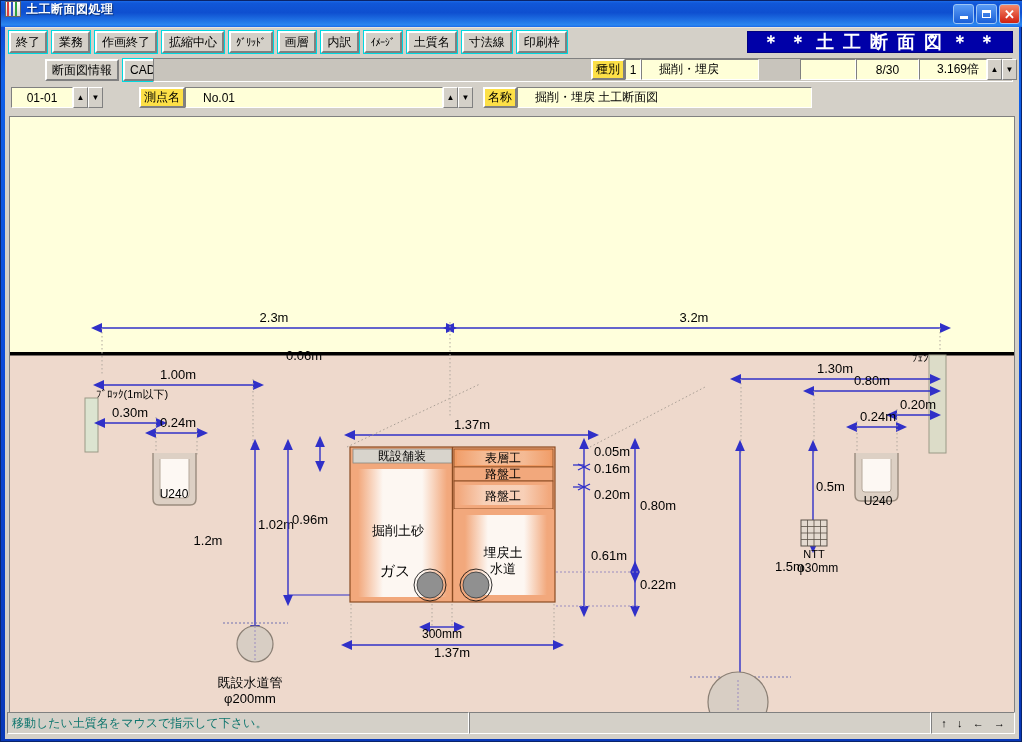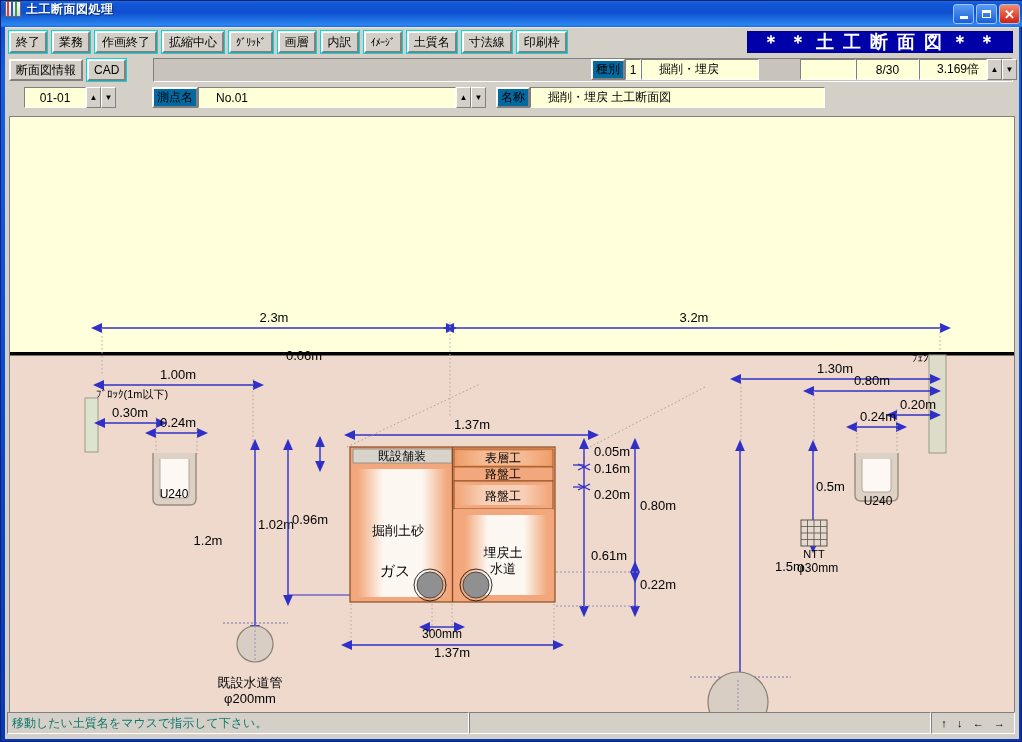--- a/index.html
+++ b/index.html
@@ -101,21 +101,21 @@
 
   
   .row2 { position: relative; height: 28px; display: flex; align-items: center; padding-left: 4px; }
   .gray-fill {
     position: absolute; left: 148px; top: 2px; right: 6px; height: 24px;
     background: #c8c4bc;
     border: 1px solid; border-color: #808080 #ffffff #ffffff #808080;
   }
   .fld-label {
     height: 21px; padding: 0 3px;
-    background: #0369a1;
+    background: #fde047;
     border: 2px solid; border-color: #ffffff #808080 #808080 #ffffff;
     display: flex; align-items: center; font-size: 12px; white-space: nowrap;
   }
   .fld-box {
     height: 21px; padding: 0 17px;
     background: #ffffd8;
     border: 1px solid; border-color: #808080 #ffffff #ffffff #808080;
     display: flex; align-items: center; font-size: 12px; white-space: nowrap;
     color: #000;
   }
@@ -192,41 +192,41 @@
         <div class="tb-btn narrow-font">ｲﾒｰｼﾞ</div>
         <div class="tb-btn">土質名</div>
         <div class="tb-btn">寸法線</div>
         <div class="tb-btn">印刷枠</div>
         <div class="tb-spacer"></div>
         <div class="banner">＊ ＊ 土 工 断 面 図 ＊ ＊</div>
       </div>
 
       <div class="row2">
         <div class="gray-fill"></div>
-        <div class="tb-btn" style="outline:none;margin-right:4px;">断面図情報</div>
+        <div class="tb-btn" style="outline:none;margin-right:4px;margin-left:36px;">断面図情報</div>
         <div class="tb-btn" style="min-width:34px;">CAD</div>
 
         <div style="position:absolute;left:586px;top:3px;display:flex;align-items:center;">
           <div class="fld-label">種別</div>
           <div class="fld-box" style="width:16px;justify-content:center;padding:0;">1</div>
           <div class="fld-box" style="width:118px;">掘削・埋戻</div>
         </div>
 
         <div style="position:absolute;left:795px;top:3px;display:flex;align-items:center;">
           <div class="fld-box" style="width:56px;"></div>
           <div class="fld-box" style="width:63px;justify-content:center;">8/30</div>
           <div class="fld-box" style="width:68px;">3.169倍</div>
           <div class="spin">▲</div>
           <div class="spin">▼</div>
         </div>
       </div>
 
       <div class="row3">
         <div style="display:flex;align-items:center;">
-          <div class="fld-box" style="width:62px;justify-content:center;margin-left:13px;">01-01</div>
+          <div class="fld-box" style="width:62px;justify-content:center;">01-01</div>
           <div class="spin">▲</div>
           <div class="spin">▼</div>
         </div>
 
         <div style="display:flex;align-items:center;margin-left:36px;">
           <div class="fld-label">測点名</div>
           <div class="fld-box" style="width:258px;">No.01</div>
           <div class="spin">▲</div>
           <div class="spin">▼</div>
         </div>

